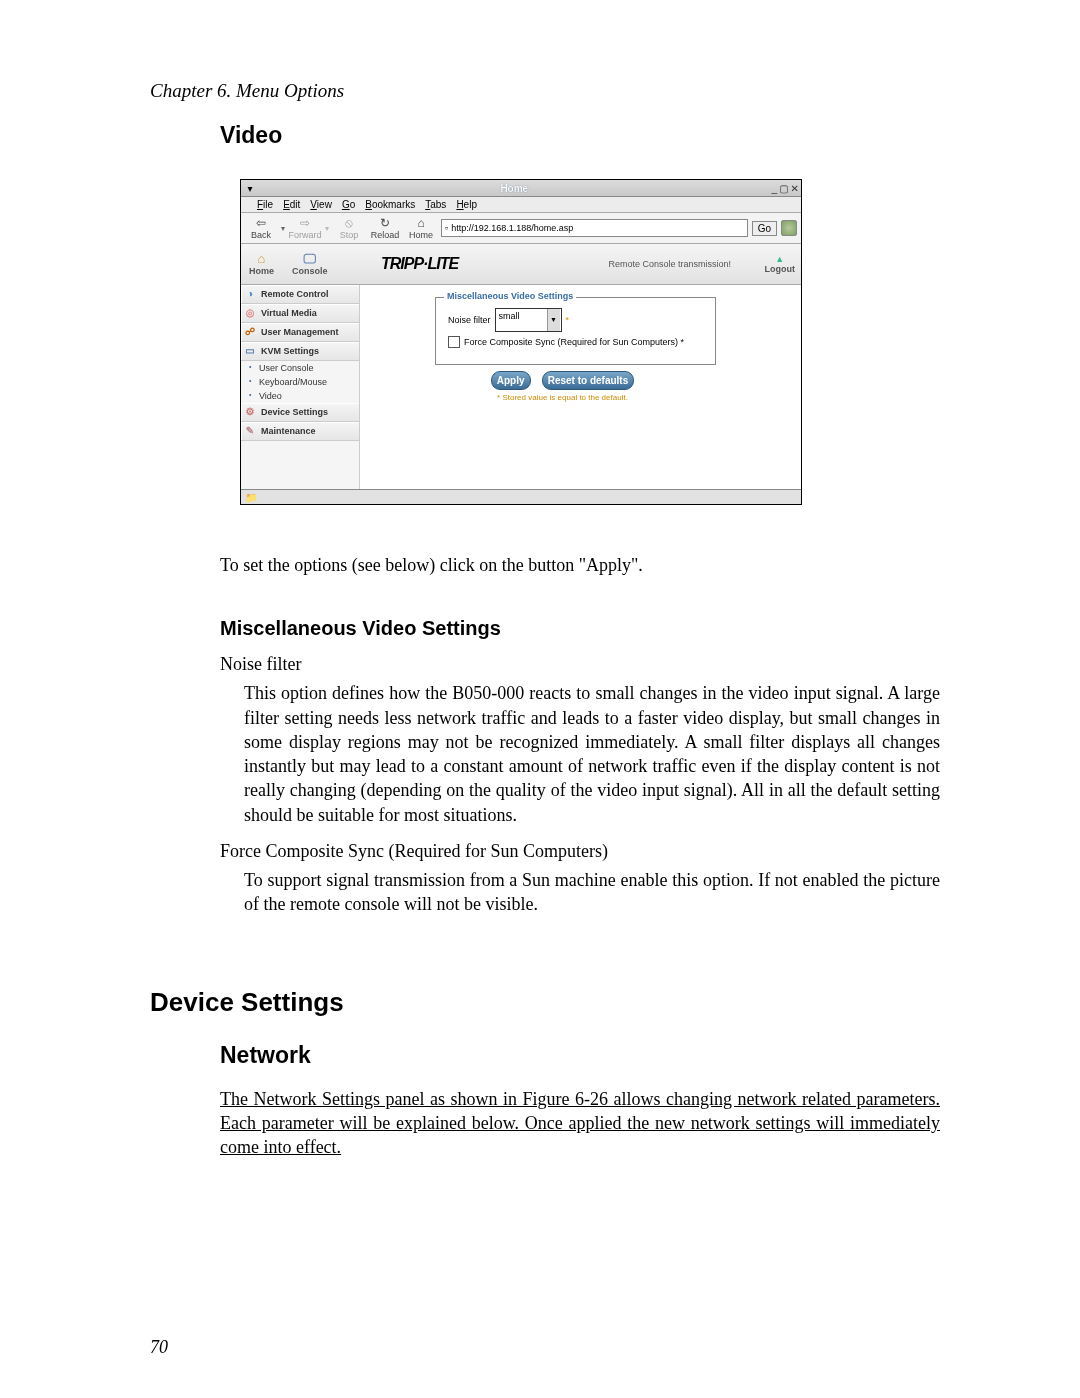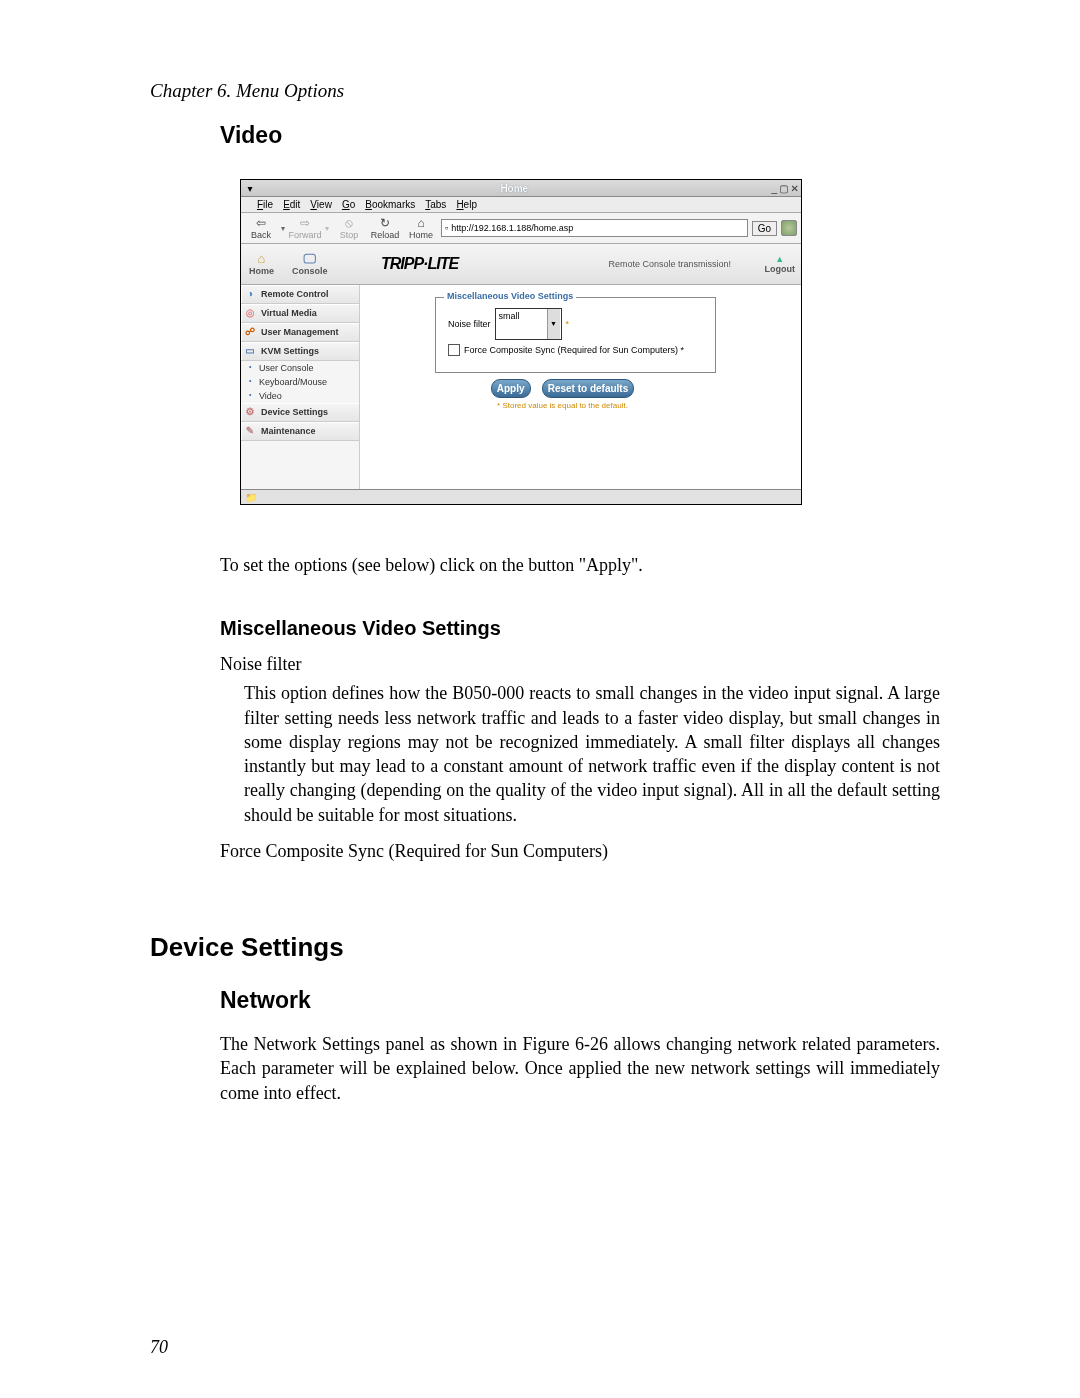--- a/index.html
+++ b/index.html
@@ -233,21 +233,21 @@
     gap:4px;
     margin-bottom:4px;
     font-size:9px;
   }
   .select-mock {
     border:1px solid #333;
     background:#fff;
     height:14px;
     display:flex;
     align-items:center;
-    padding:0 14px 16px 3px;
+    padding:0 14px 8px 3px;
     position:relative;
     font-size:9px;
     min-width:48px;
   }
   .select-mock::after {
     content:"▼"; position:absolute; right:1px; top:0; width:12px; height:100%;
     background:#ddd; border-left:1px solid #999; font-size:7px;
     display:flex; align-items:center; justify-content:center;
   }
   .chk { width:10px; height:10px; border:1px solid #555; display:inline-block; }
@@ -313,20 +313,21 @@
     font-family: Arial, Helvetica, sans-serif;
     font-weight: bold;
     font-size: 23px;
     margin: 0 0 8px 70px;
   }
   .network-p {
     font-size:18px;
     line-height:1.35;
     text-align:justify;
     margin-left:70px;
+    text-decoration:underline;
   }
   .pagenum {
     position:absolute;
     bottom: 40px;
     left: 150px;
     font-style: italic;
     font-size: 18px;
   }
 </style>
 </head>
@@ -456,20 +457,21 @@
 
   <p class="body-text mt50">To set the options (see below) click on the button "Apply".</p>
 
   <h3 class="sub">Miscellaneous Video Settings</h3>
 
   <div class="dl">
     <div class="dt">Noise filter</div>
     <div class="dd">This option defines how the B050-000 reacts to small changes in the video input signal. A large filter setting needs less network traffic and leads to a faster video display, but small changes in some display regions may not be recognized immediately. A small filter displays all changes instantly but may lead to a constant amount of network traffic even if the display content is not really changing (depending on the quality of the video input signal). All in all the default setting should be suitable for most situations.</div>
 
     <div class="dt">Force Composite Sync (Required for Sun Computers)</div>
+    <div class="dd">To support signal transmission from a Sun machine enable this option. If not enabled the picture of the remote console will not be visible.</div>
   </div>
 
   <h1 class="devset">Device Settings</h1>
 
   <h2 class="network">Network</h2>
   <p class="network-p">The Network Settings panel as shown in Figure 6-26 allows changing network related parameters. Each parameter will be explained below. Once applied the new network settings will immediately come into effect.</p>
 
   <div class="pagenum">70</div>
 </div>
 

